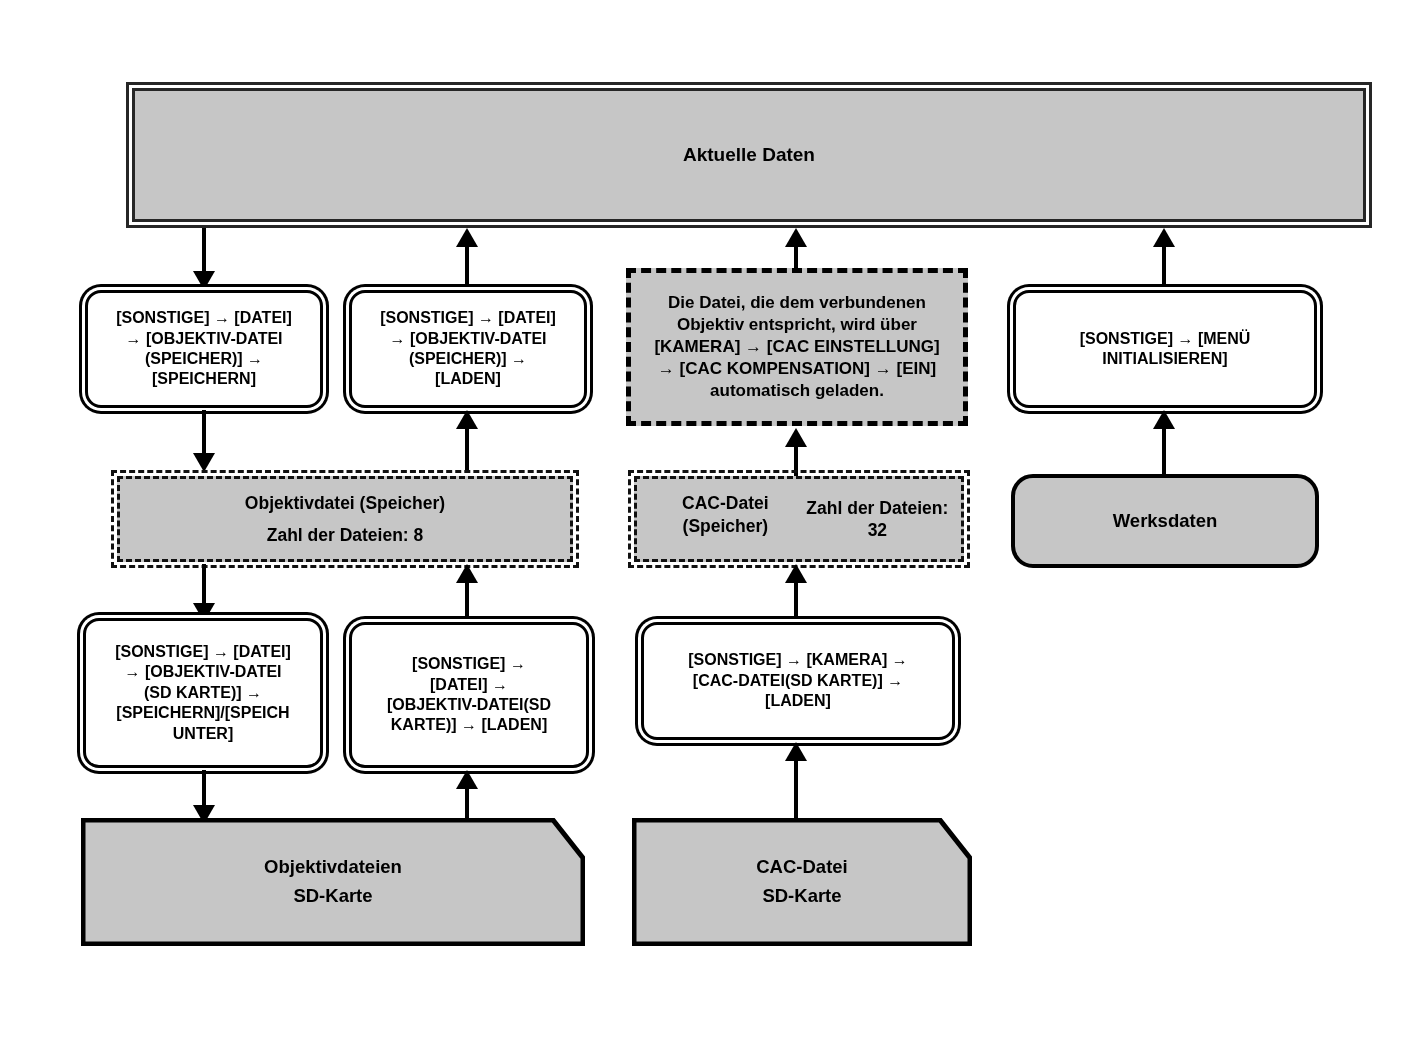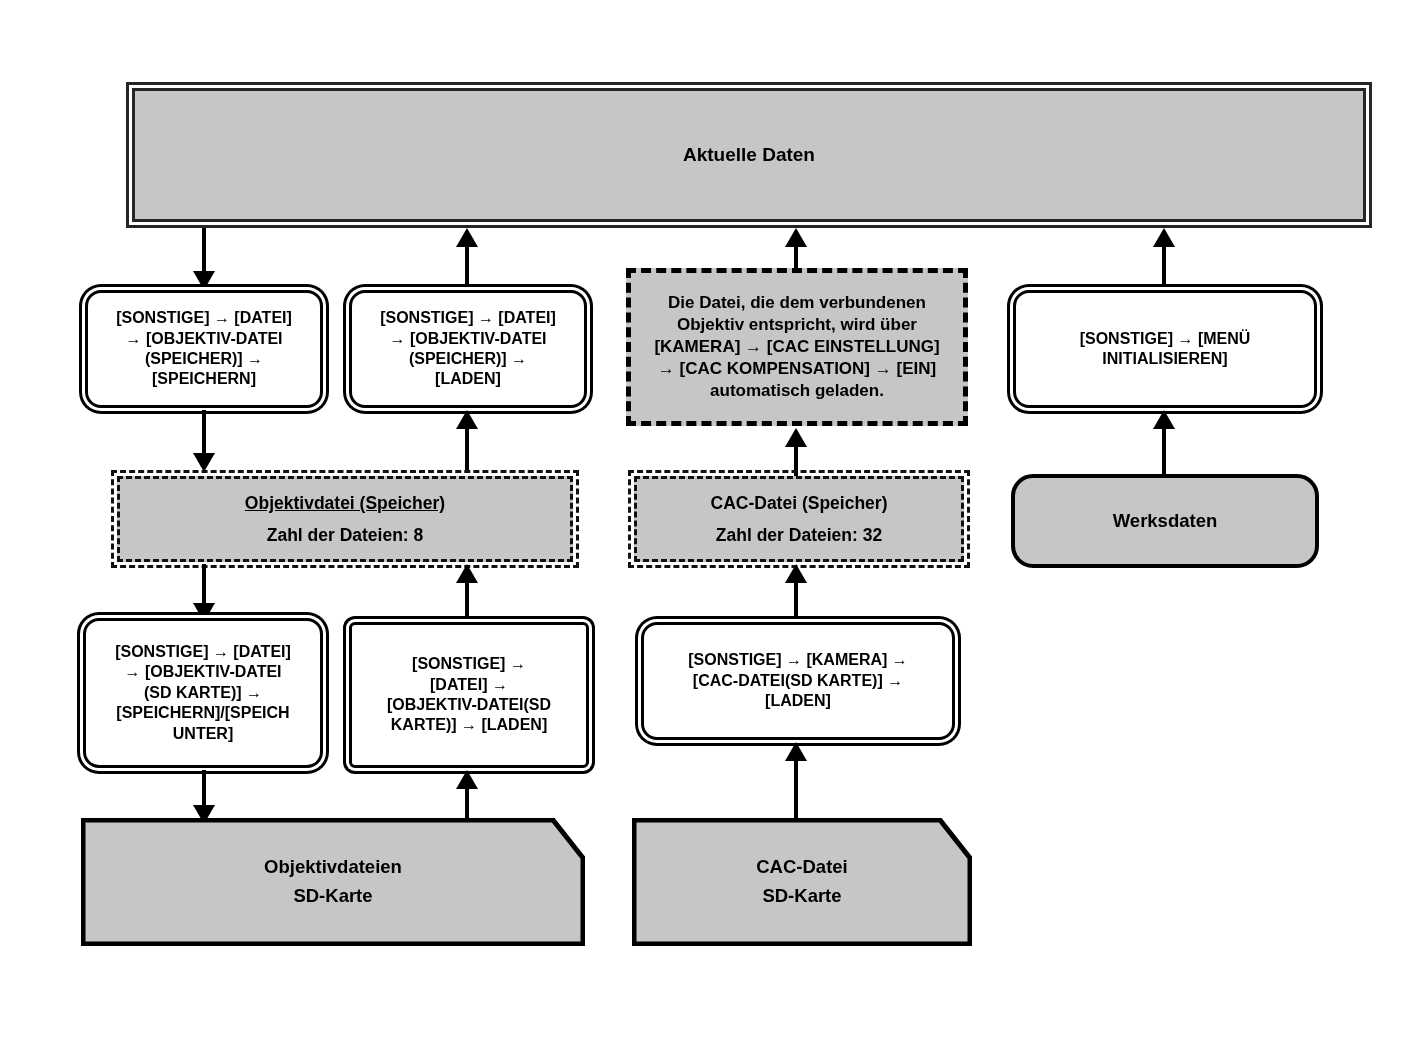--- a/index.html
+++ b/index.html
@@ -195,25 +195,25 @@
     <div class="head"></div>
     <div class="shaft" style="top:18px; bottom:0;"></div>
   </div>
 
   <div class="arrow up" style="left:1152px; top:410px; width:24px; height:66px;">
     <div class="head"></div>
     <div class="shaft" style="top:18px; bottom:0;"></div>
   </div>
 
   <div class="node mem-box" style="left:117px; top:476px; width:456px; height:86px; flex-direction:column; justify-content:center;">
-    <span style="display:block; margin-bottom:9px;text-decoration:underline;">Objektivdatei (Speicher)</span>
+    <span style="display:block; margin-bottom:9px;">Objektivdatei (Speicher)</span>
     <span style="display:block;">Zahl der Dateien: 8</span>
   </div>
 
-  <div class="node mem-box" style="left:634px; top:476px; width:330px; height:86px; flex-direction:column; justify-content:center;">
+  <div class="node mem-box" style="left:634px; top:476px; width:330px; height:86px; flex-direction:row; justify-content:center;">
     <span style="display:block; margin-bottom:9px;">CAC-Datei (Speicher)</span>
     <span style="display:block;">Zahl der Dateien: 32</span>
   </div>
 
   <div class="node solid-box" style="left:1011px; top:474px; width:308px; height:94px;border-radius:22px;">
     <span>Werksdaten</span>
   </div>
 
   <div class="arrow down" style="left:192px; top:564px; width:24px; height:58px;">
     <div class="shaft" style="top:0; height:40px;"></div>
@@ -231,21 +231,21 @@
   </div>
 
   <div class="node menu-box" style="left:83px; top:618px; width:240px; height:150px;">
     <span>[SONSTIGE] → [DATEI]
 → [OBJEKTIV-DATEI
 (SD KARTE)] →
 [SPEICHERN]/[SPEICH
 UNTER]</span>
   </div>
 
-  <div class="node menu-box" style="left:349px; top:622px; width:240px; height:146px;border-radius:6px;">
+  <div class="node menu-box" style="left:349px; top:622px; width:240px; height:146px;">
     <span>[SONSTIGE] →
 [DATEI] →
 [OBJEKTIV-DATEI(SD
 KARTE)] → [LADEN]</span>
   </div>
 
   <div class="node menu-box" style="left:641px; top:622px; width:314px; height:118px;">
     <span>[SONSTIGE] → [KAMERA] →
 [CAC-DATEI(SD KARTE)] →
 [LADEN]</span>

